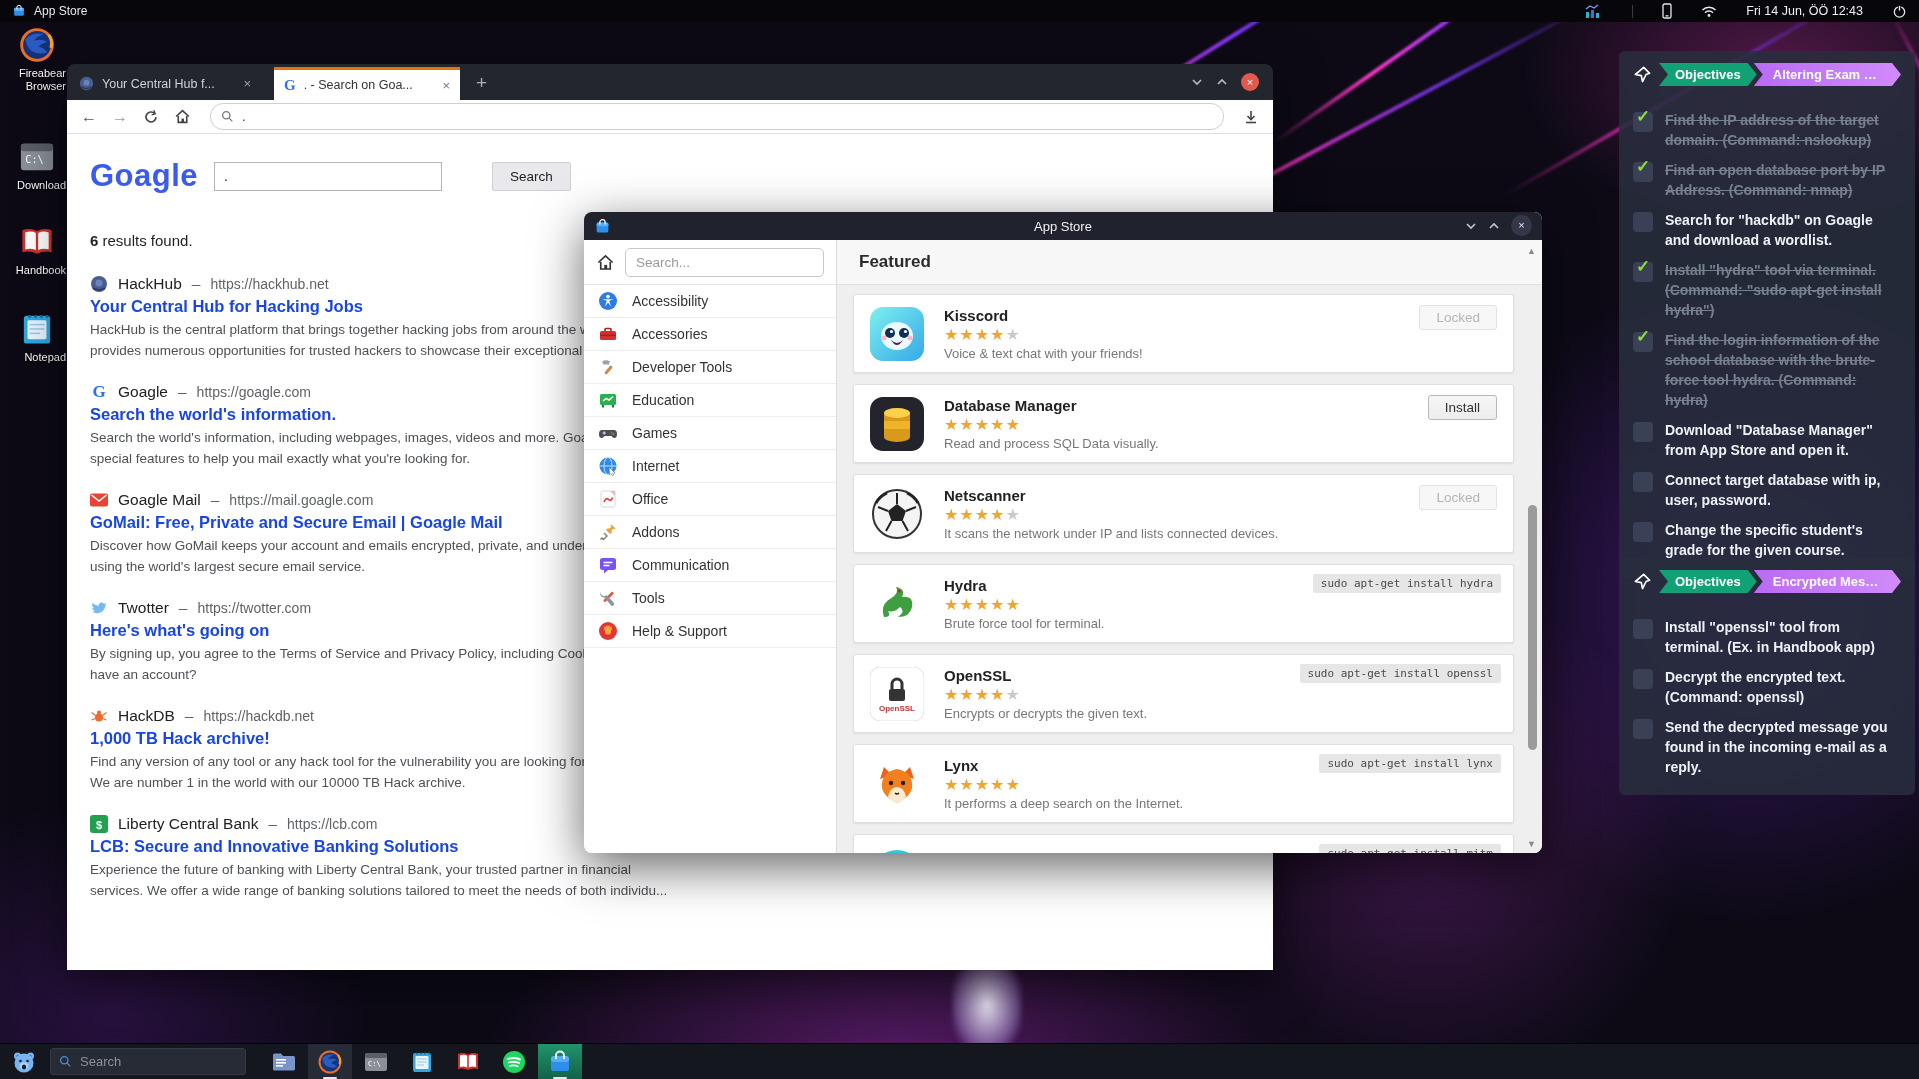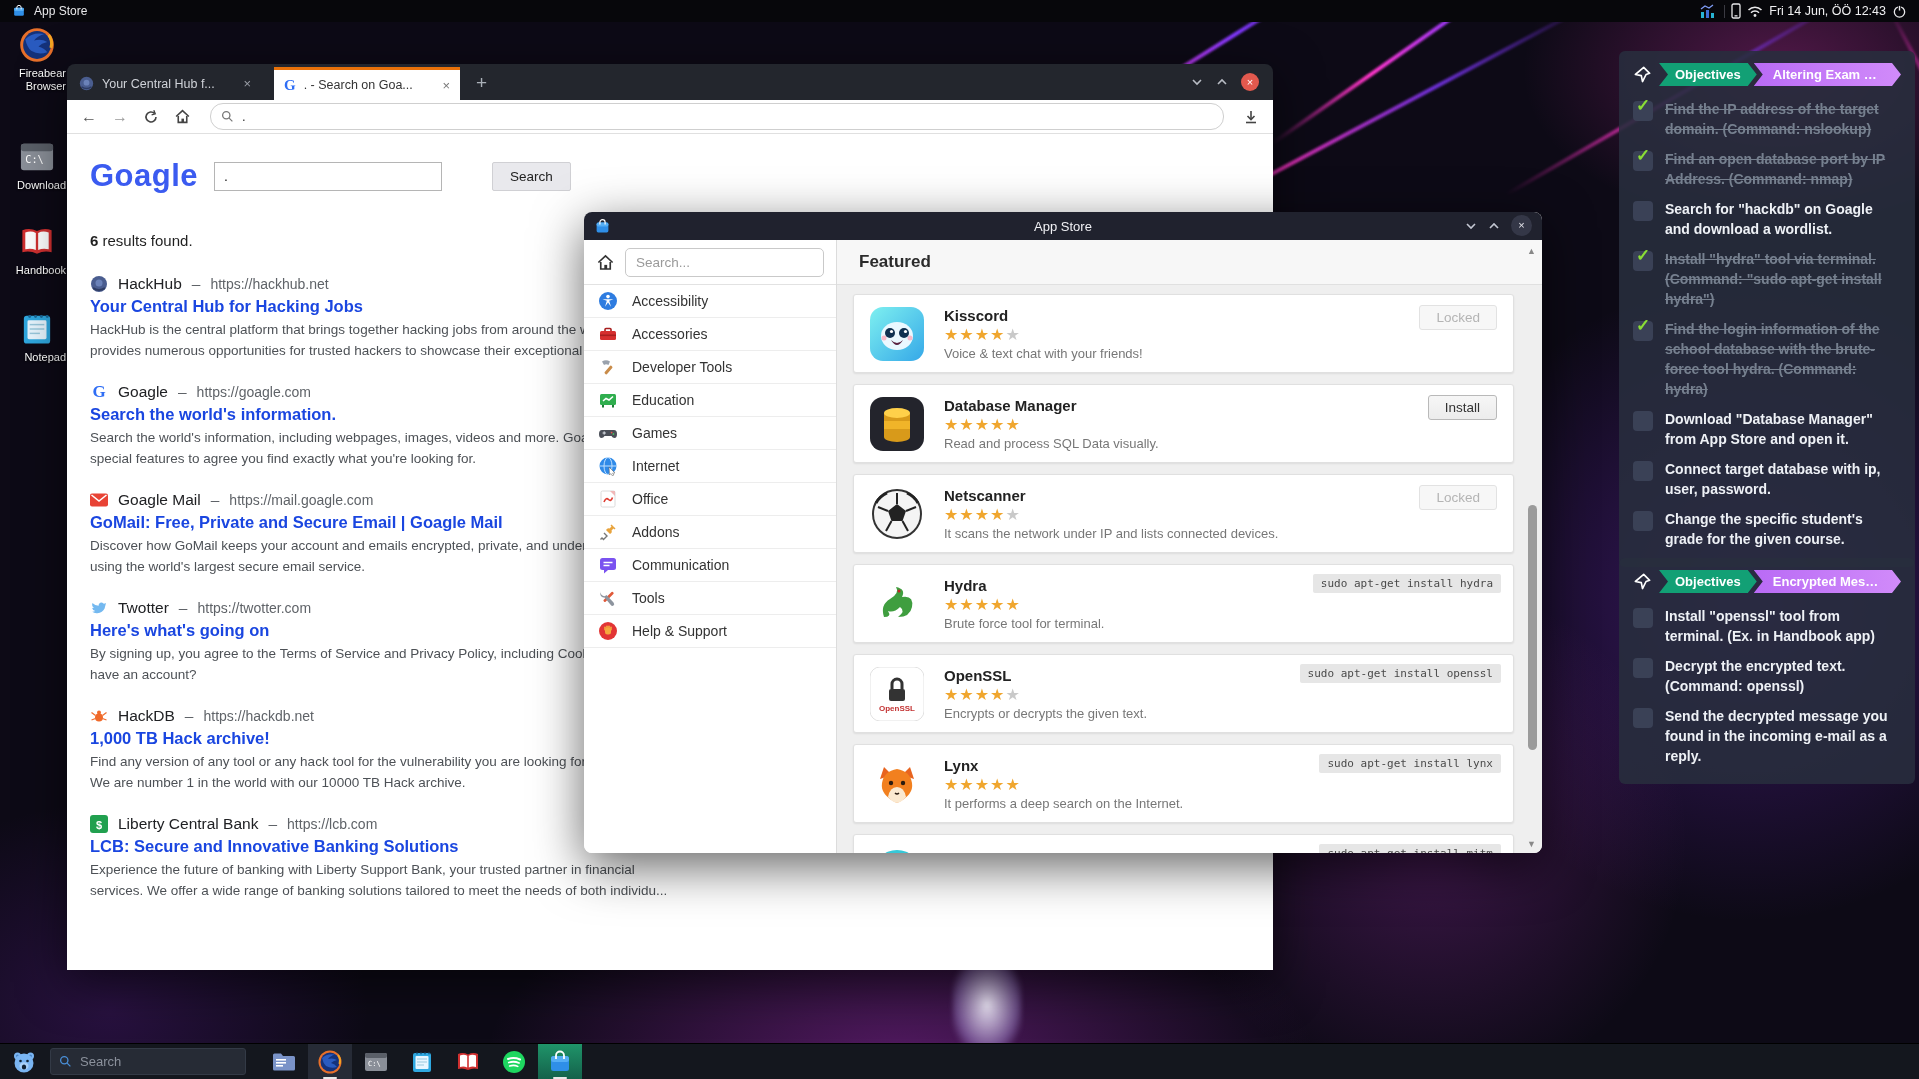--- a/index.html
+++ b/index.html
@@ -19,21 +19,21 @@
   .st3{left:1240px;top:38px;width:360px;transform:rotate(-35deg);}
   .st4{left:1480px;top:95px;width:390px;transform:rotate(-30deg);opacity:.6;}
   .st5{left:1810px;top:140px;width:300px;transform:rotate(62deg);opacity:.7;}
   .beam{position:absolute;left:952px;top:955px;width:70px;height:100px;z-index:5;filter:blur(2px);
         background:radial-gradient(ellipse at center,rgba(245,240,255,.95),rgba(200,180,255,.35) 60%,transparent 78%);}
 
   
   .topbar{position:absolute;left:0;top:0;right:0;height:22px;background:#07070b;z-index:50;
           display:flex;align-items:center;padding:0 12px;color:#e8e8ea;font-size:12px;box-sizing:border-box;}
   .tb-left{display:flex;align-items:center;gap:8px;}
-  .tb-right{margin-left:auto;display:flex;align-items:center;gap:6px;}
+  .tb-right{margin-left:auto;display:flex;align-items:center;gap:29px;}
   .tb-sep{width:1px;height:13px;background:#3a3a42;}
   .tb-clock{font-size:12.5px;color:#f0f0f2;}
 
   
   .dicon{position:absolute;left:8px;width:58px;text-align:right;z-index:1;color:#fff;cursor:default;}
   .dicon .dsvg{width:38px;height:38px;margin:0 auto;}
   .dlabel{font-size:11px;line-height:13px;margin-top:3px;text-shadow:0 1px 2px rgba(0,0,0,.9);word-wrap:break-word;}
 
   
   .browser{position:absolute;left:67px;top:64px;width:1206px;height:906px;z-index:10;
@@ -97,21 +97,21 @@
   .btn{position:absolute;right:16px;top:10px;border-radius:3px;padding:4px 16px;font-size:13.5px;font-family:"Liberation Sans",sans-serif;}
   .btn.locked{background:#f7f7f7;border:1px solid #e2e2e2;color:#b4b4b4;}
   .btn.install{background:linear-gradient(#f6f6f6,#ececec);border:1px solid #b9b9b9;color:#333;}
   .cmd{position:absolute;right:12px;top:9px;background:#e6e6e6;color:#4a4a4a;font-family:"DejaVu Sans Mono",monospace;font-size:11px;padding:3px 8px;border-radius:2px;}
   .sb-up{position:absolute;right:6px;top:6px;color:#888;font-size:9px;}
   .sb-down{position:absolute;right:6px;bottom:4px;color:#888;font-size:9px;}
   .sb-thumb{position:absolute;right:5px;top:265px;height:245px;width:9px;background:#9b9b9b;border-radius:5px;}
 
   
   .obj-panel{position:absolute;left:1619px;width:296px;background:rgba(40,46,62,.88);border-radius:6px;padding:12px 14px 8px;z-index:30;box-sizing:border-box;}
-  .obj-head{display:flex;align-items:center;margin-bottom:13px;}
+  .obj-head{display:flex;align-items:center;margin-bottom:24px;}
   .pin{width:19px;height:19px;margin-right:7px;flex:none;}
   .obj-badge{height:23px;line-height:23px;font-size:13px;font-weight:700;color:#fff;padding:0 16px;white-space:nowrap;
              clip-path:polygon(0 0,calc(100% - 9px) 0,100% 50%,calc(100% - 9px) 100%,0 100%,9px 50%);}
   .obj-badge.green{background:#12a075;}
   .obj-badge.purple{background:linear-gradient(90deg,#b96bf5,#d18bfa);margin-left:-3px;padding:0 19px;overflow:hidden;text-overflow:ellipsis;max-width:172px;}
   .obj-item{display:flex;gap:12px;margin-bottom:10px;align-items:flex-start;}
   .obj-check{width:20px;height:20px;flex:none;background:#3a4156;border-radius:4px;position:relative;margin-top:2px;cursor:pointer;}
   .obj-check i{position:absolute;left:3px;top:-6px;font-style:normal;color:#8ade35;font-size:17px;font-weight:700;}
   .obj-text{font-size:14px;line-height:20px;color:#eef1f6;font-weight:700;}
   .obj-text.done{color:#76808f;text-decoration:line-through;}
@@ -303,21 +303,21 @@
         </div>
 
         <div class="result">
           <div class="r1">
             <span class="rfav gfav" style="font-size:17px">G</span>
             <span>Goagle</span>
             <span class="rsep">–</span>
             <span class="rurl">https://goagle.com</span>
           </div>
           <a class="rtitle">Search the world's information.</a>
-          <div class="rdesc"><span>Search the world's information, including webpages, images, videos and more. Goagle</span><br><span>special features to agree you find exactly what you're looking for.</span></div>
+          <div class="rdesc"><span>Search the world's information, including webpages, images, videos and more. Goagle</span><br><span>special features to help you mail exactly what you're looking for.</span></div>
         </div>
 
         <div class="result">
           <div class="r1">
             <span class="rfav">
                 <svg width="18" height="14" viewBox="0 0 18 14">
                   <rect width="18" height="13" y="0.5" rx="2" fill="#e84335"></rect>
                   <path d="M1.5 2 L9 8 L16.5 2" stroke="#fff" stroke-width="1.6" fill="none"></path>
                 </svg>
               </span>
@@ -372,21 +372,21 @@
                 <svg width="18" height="18" viewBox="0 0 18 18">
                   <rect width="18" height="18" rx="3" fill="#21a04f"></rect>
                   <text x="9" y="13.5" text-anchor="middle" font-size="11" font-weight="bold" fill="#fff">$</text>
                 </svg>
               </span>
             <span>Liberty Central Bank</span>
             <span class="rsep">–</span>
             <span class="rurl">https://lcb.com</span>
           </div>
           <a class="rtitle">LCB: Secure and Innovative Banking Solutions</a>
-          <div class="rdesc"><span>Experience the future of banking with Liberty Support Bank, your trusted partner in financial</span><br><span>services. We offer a wide range of banking solutions tailored to meet the needs of both individu...</span></div>
+          <div class="rdesc"><span>Experience the future of banking with Liberty Central Bank, your trusted partner in financial</span><br><span>services. We offer a wide range of banking solutions tailored to meet the needs of both individu...</span></div>
         </div>
 
       </div>
     </div>
   </div>
 
   <div class="appstore">
     <div class="as-title">
       <svg width="17" height="17" viewBox="0 0 26 26">
           <rect x="4" y="7" width="18" height="15" rx="2.5" fill="#2f8fe8"></rect>

